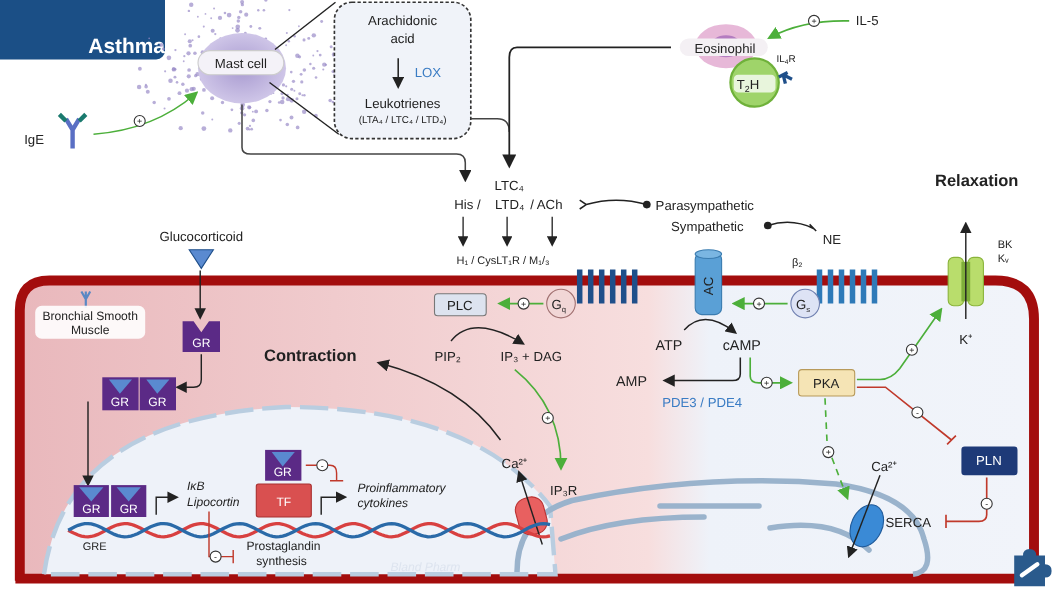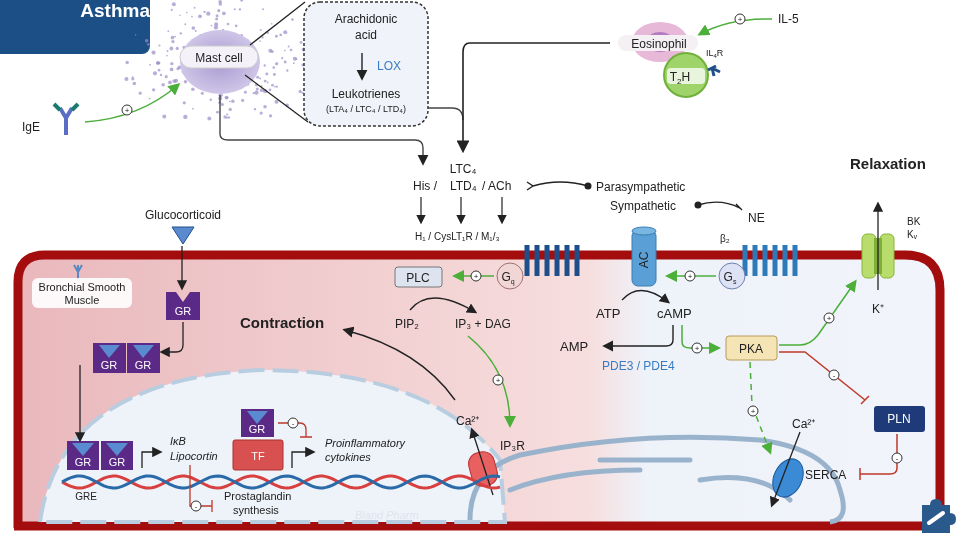--- a/index.html
+++ b/index.html
@@ -1,19 +1,19 @@
 <!DOCTYPE html>
 <html><head>
 <meta charset="utf-8">
 <style>
   html,body{margin:0;padding:0;}
   body{width:960px;height:540px;position:relative;overflow:hidden;background:#ffffff;font-family:"Liberation Sans",sans-serif;color:#222;}
   svg{position:absolute;left:0;top:0;}
   .t{font-family:"Liberation Sans",sans-serif;fill:#222;}
-  .title-box{position:absolute;left:0;top:0;width:150px;height:54px;background:#1b4f86;border-radius:0 0 8px 0;display:flex;align-items:flex-start;gap:48px;}
+  .title-box{position:absolute;left:0;top:0;width:150px;height:54px;background:#1b4f86;border-radius:0 0 8px 0;display:flex;align-items:flex-end;gap:48px;}
   .title-box .lung{margin-left:16px;width:32px;height:32px;}
   .title-box .txt{color:#fff;font-weight:bold;font-size:19px;margin-left:16px;font-family:"Liberation Sans",sans-serif;}
 </style>
 </head>
 <body>
 
 <div class="title-box">
   <svg class="lung" viewBox="0 0 32 32" style="position:relative">
     <path d="M15 2h2v12l-2 0z" fill="#fff"></path>
     <path d="M15 12 C12 9,6 10,4 18 C2 26,4 30,8 30 C12 30,14 28,14 22 Z" fill="#fff"></path>

